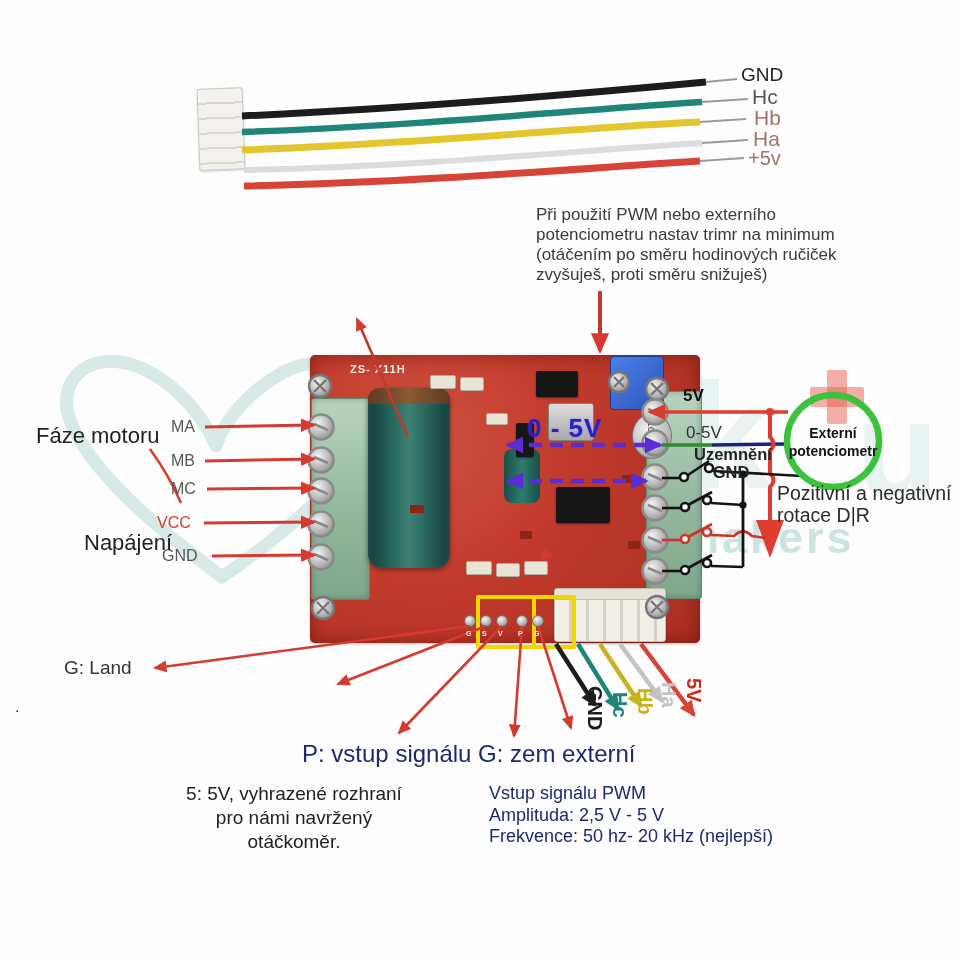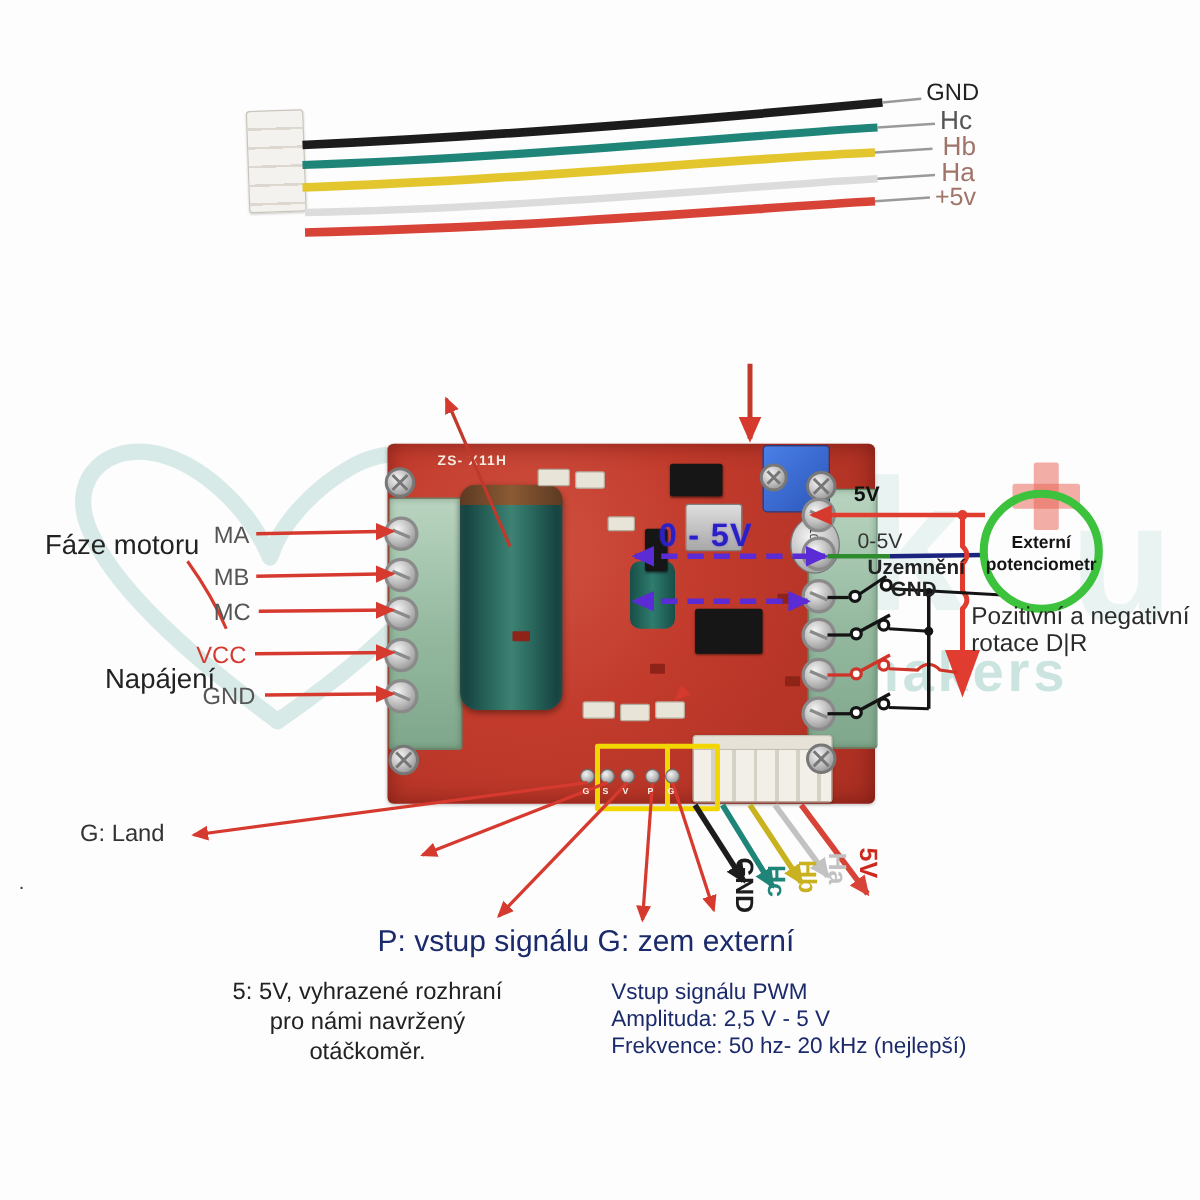--- a/index.html
+++ b/index.html
@@ -6,21 +6,21 @@
   #stage{position:relative;width:960px;height:960px;background:#fdfdfd;overflow:hidden;
          font-family:"Liberation Sans",sans-serif;color:#333;}
   .abs{position:absolute;}
   .pre{white-space:pre-line;}
   .ctr{text-align:center;}
   svg.layer{position:absolute;left:0;top:0;pointer-events:none;}
   
   .note{font-size:18.5px;line-height:1.18;color:#3a3a3a;}
   .note-sm{font-size:17px;line-height:1.18;color:#3a3a3a;}
   .big-label{font-size:22px;color:#222;}
-  .pin-lbl{font-size:19px;color:var(--label-gray,#555);}
+  .pin-lbl{font-size:16px;color:var(--label-gray,#555);}
   .pin-lbl.vcc{color:var(--accent-red,#c0392b);font-weight:normal;}
   .navy{color:var(--navy,#1b2a6b);}
   .harness-lbl{font-size:20px;}
   .lbl-dark{color:#222;font-size:19px;}
   .lbl-gray{color:#555;}
   .lbl-brown{color:var(--label-brown,#a1746a);}
   .vert{writing-mode:vertical-rl;text-orientation:mixed;font-weight:bold;font-size:20px;}
   
   #board{left:310px;top:355px;width:390px;height:288px;border-radius:5px;
     background:radial-gradient(circle at 30% 30%, #cf5140 0%, #c23b2c 40%, #a92e21 100%);
@@ -321,20 +321,24 @@
       <path d="M641,644 L694,715" stroke="#d84338" marker-end="url(#mWRed)"></path>
     </g>
   </svg>
 
   <div class="abs harness-lbl lbl-dark" style="left:741px;top:64px;z-index:6">GND</div>
   <div class="abs harness-lbl lbl-gray" style="left:752px;top:85px;font-size:21px;z-index:6">Hc</div>
   <div class="abs harness-lbl lbl-brown" style="left:754px;top:106px;font-size:21px;z-index:6">Hb</div>
   <div class="abs harness-lbl lbl-brown" style="left:753px;top:127px;font-size:21px;z-index:6">Ha</div>
   <div class="abs harness-lbl lbl-brown" style="left:748px;top:147px;font-size:20px;z-index:6">+5v</div>
 
+  <div class="abs note-sm pre" style="left:536px;top:205px;width:326px;z-index:6">Při použití PWM nebo externího
+potenciometru nastav trimr na minimum
+(otáčením po směru hodinových ručiček
+zvyšuješ, proti směru snižuješ)</div>
 
   <div class="abs big-label" style="left:36px;top:423px;z-index:6">Fáze motoru</div>
   <div class="abs pin-lbl" style="left:171px;top:418px;z-index:6">MA</div>
   <div class="abs pin-lbl" style="left:171px;top:452px;z-index:6">MB</div>
   <div class="abs pin-lbl" style="left:171px;top:480px;z-index:6">MC</div>
   <div class="abs pin-lbl vcc" style="left:157px;top:514px;z-index:6">VCC</div>
   <div class="abs pin-lbl" style="left:162px;top:547px;z-index:6">GND</div>
   <div class="abs big-label" style="left:84px;top:530px;z-index:6">Napájení</div>
 
   <div class="abs overlay-blue" style="left:527px;top:413px;z-index:6">0 - 5V</div>

